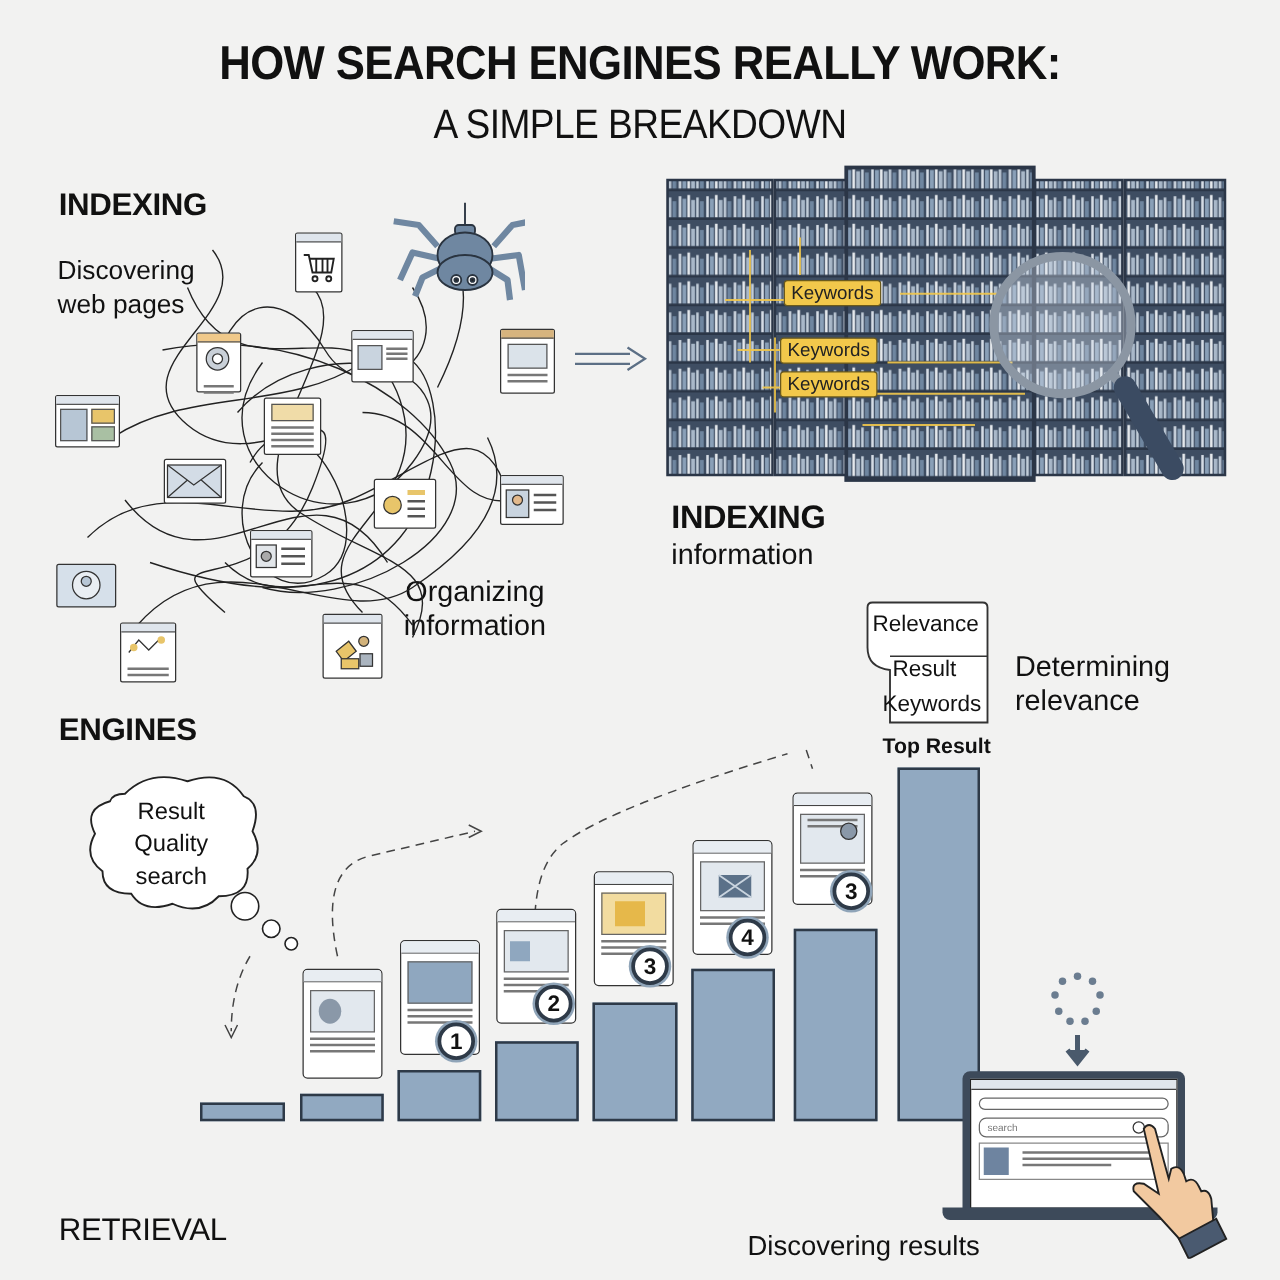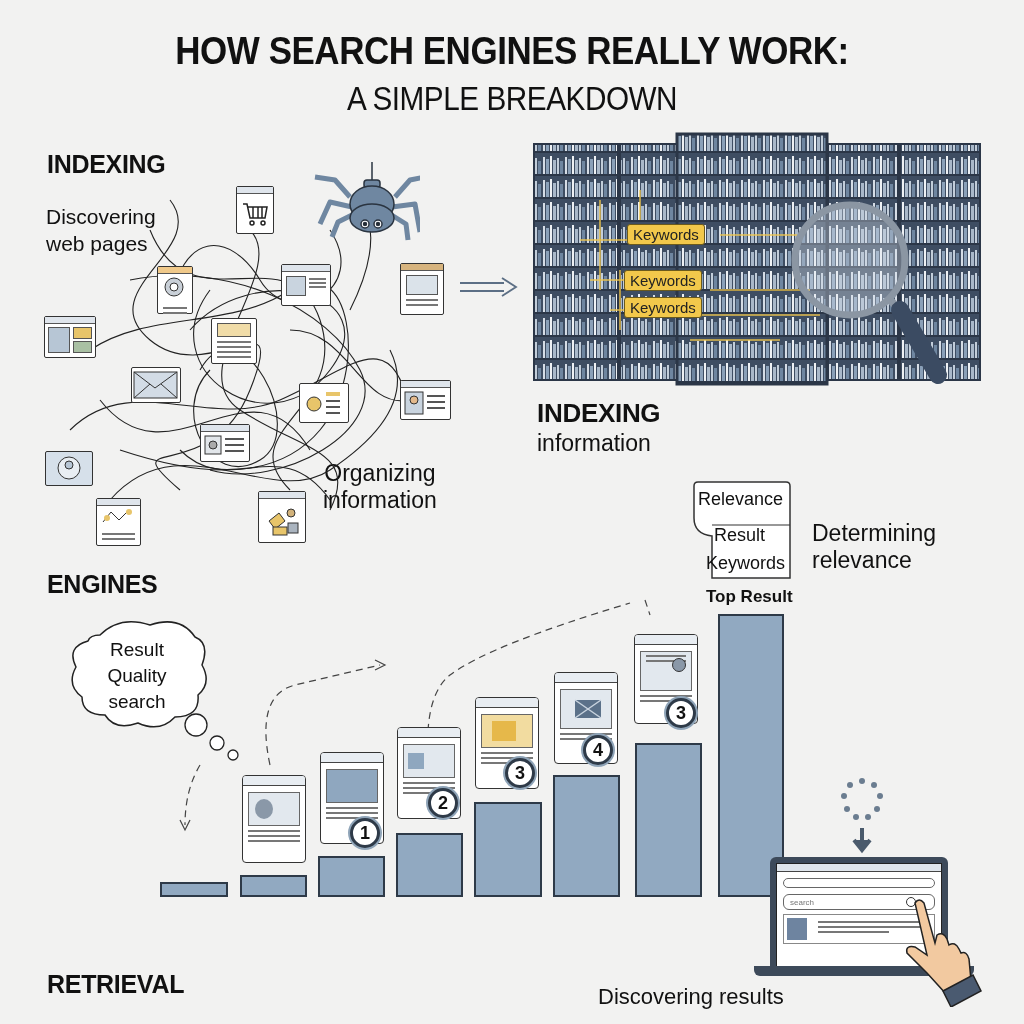--- a/index.html
+++ b/index.html
@@ -373,14 +373,14 @@
     </div>
   </div>
 </div>
 <div class="abs" style="left:754px; top:966px; width:220px; height:10px; background:#3d4a5a; border-radius:0 0 6px 6px;"></div>
 
 <svg class="abs" style="left:905px; top:895px;" width="80" height="112">
   <path d="M10 8 Q 14 2 19 8 L 30 48 L 32 40 Q 38 36 42 44 L 44 50 Q 50 46 54 54 L 56 58 Q 62 56 64 64 L 66 86 L 42 100 L 22 78 Q 10 66 2 58 Q 0 50 10 52 L 22 60 Z" fill="#f2c9a0" stroke="#222" stroke-width="1.5"></path>
   <path d="M38 96 L 68 80 L 76 96 L 46 112 Z" fill="#4a5a70" stroke="#222" stroke-width="1.5"></path>
 </svg>
 
-<div class="abs h-section" style="left:47px; top:970px; font-weight:700;">RETRIEVAL</div>
+<div class="abs h-section" style="left:47px; top:970px; font-weight:400;">RETRIEVAL</div>
 <div class="abs caption" style="left:598px; top:983px; font-size:22px;">Discovering results</div>
 
 </body></html>

